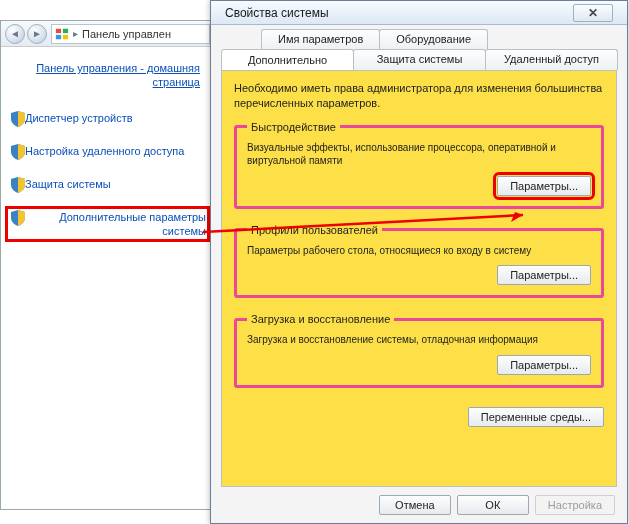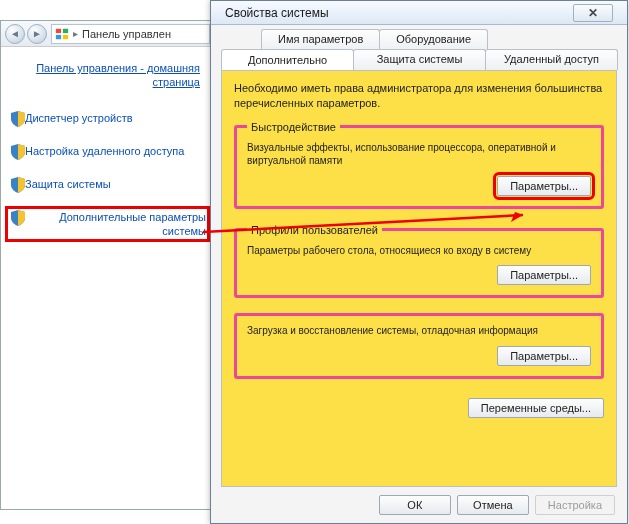--- a/index.html
+++ b/index.html
@@ -311,34 +311,35 @@
 
       <fieldset>
         <legend>Профили пользователей</legend>
         <p>Параметры рабочего стола, относящиеся ко входу в систему</p>
         <div class="btn-row">
           <button class="btn">Параметры...</button>
         </div>
       </fieldset>
 
       <fieldset>
+        <legend>Загрузка и восстановление</legend>
         <p>Загрузка и восстановление системы, отладочная информация</p>
         <div class="btn-row">
           <button class="btn">Параметры...</button>
         </div>
       </fieldset>
 
       <div class="env-row">
         <button class="btn">Переменные среды...</button>
       </div>
     </div>
 
     <div class="dlg-footer">
+      <button class="btn">Отмена</button>
       <button class="btn">ОК</button>
-      <button class="btn">Отмена</button>
       <button class="btn" disabled="">Настройка</button>
     </div>
   </div>
 </div>
 
 <svg class="arrow" viewBox="0 0 340 30">
   <line x1="0" y1="20" x2="320" y2="3" stroke="#e00" stroke-width="2.5"></line>
   <polygon points="320,3 308,10 312,0" fill="#e00"></polygon>
 </svg>
 

